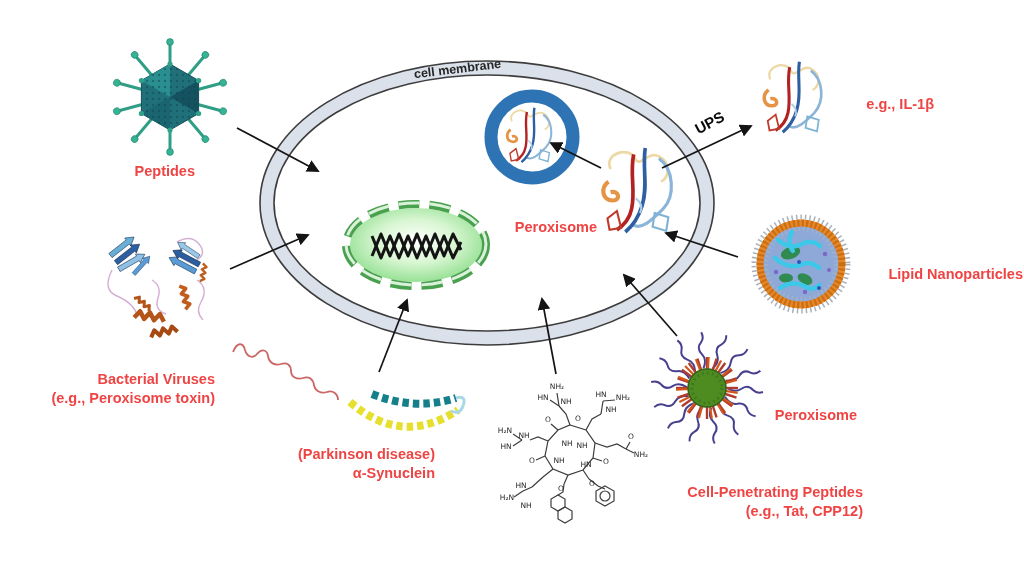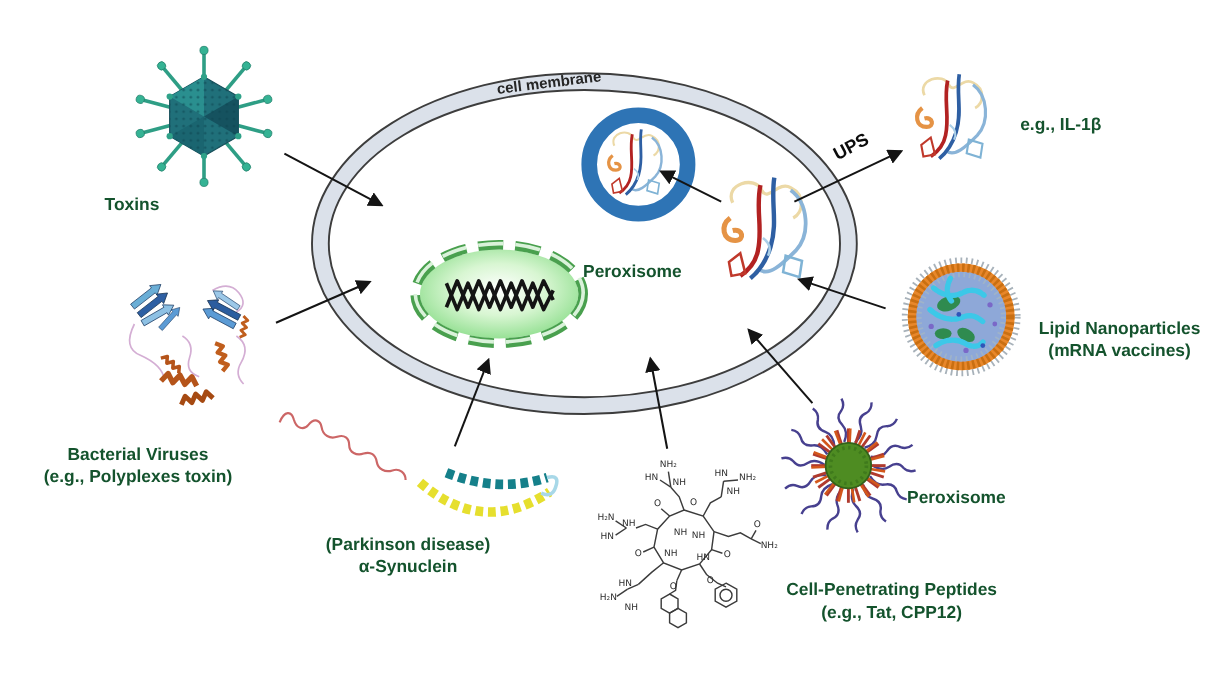--- a/index.html
+++ b/index.html
@@ -1,20 +1,20 @@
 <!DOCTYPE html>
 <html><head>
 <meta charset="utf-8">
 <style>
   html,body{margin:0;padding:0;background:#fff;}
   .stage{position:relative;width:1024px;height:576px;background:#fff;overflow:hidden;
          font-family:"Liberation Sans",sans-serif;}
   .stage svg{position:absolute;left:0;top:0;}
   .lbl{position:absolute;font:bold 14.5px/19px "Liberation Sans",sans-serif;
-       color:#14532d;text-align:center;white-space:nowrap;}
+       color:#ef4444;text-align:right;white-space:nowrap;}
   .lbl span{display:block;}
   .membrane-lbl{position:absolute;font:600 12.5px "Liberation Sans",sans-serif;
        color:#262626;transform:rotate(-7deg);text-align:center;}
   .ups-lbl{position:absolute;font:bold 15px "Liberation Sans",sans-serif;
        color:#0b0b0b;transform:rotate(-28deg);}
   .atom{font:7.5px "DejaVu Sans",sans-serif;fill:#2b2b2b;}
 </style>
 </head>
 <body>
 
@@ -280,40 +280,39 @@
   </g>
 </svg>
 
 <div class="membrane-lbl" style="left:410px;top:62px;width:95px;">cell membrane</div>
 
 <div class="ups-lbl" style="left:694px;top:114px;">UPS</div>
 
 <div class="lbl" style="left:457px;top:186px;width:140px;margin-top:32px;">Peroxisome</div>
 
 <div class="lbl" style="left:25px;top:162px;width:170px;">
-  <span>Toxins</span>
+  <span>Peptides</span>
 </div>
 
 <div class="lbl" style="left:15px;top:370px;width:200px;">
   <span>Bacterial Viruses</span>
-  <span>(e.g., Polyplexes toxin)</span>
+  <span>(e.g., Peroxisome toxin)</span>
 </div>
 
 <div class="lbl" style="left:245px;top:445px;width:190px;">
   <span>(Parkinson disease)</span>
   <span>α-Synuclein</span>
 </div>
 
 <div class="lbl" style="left:623px;top:483px;width:240px;">
   <span>Cell-Penetrating Peptides</span>
   <span>(e.g., Tat, CPP12)</span>
 </div>
 
 <div class="lbl" style="left:737px;top:406px;width:120px;">Peroxisome</div>
 
 <div class="lbl" style="left:843px;top:265px;width:180px;">
   <span>Lipid Nanoparticles</span>
-  <span>(mRNA vaccines)</span>
 </div>
 
 <div class="lbl" style="left:834px;top:95px;width:100px;">e.g., IL-1β</div>
 
 </div>
 
 </body></html>

